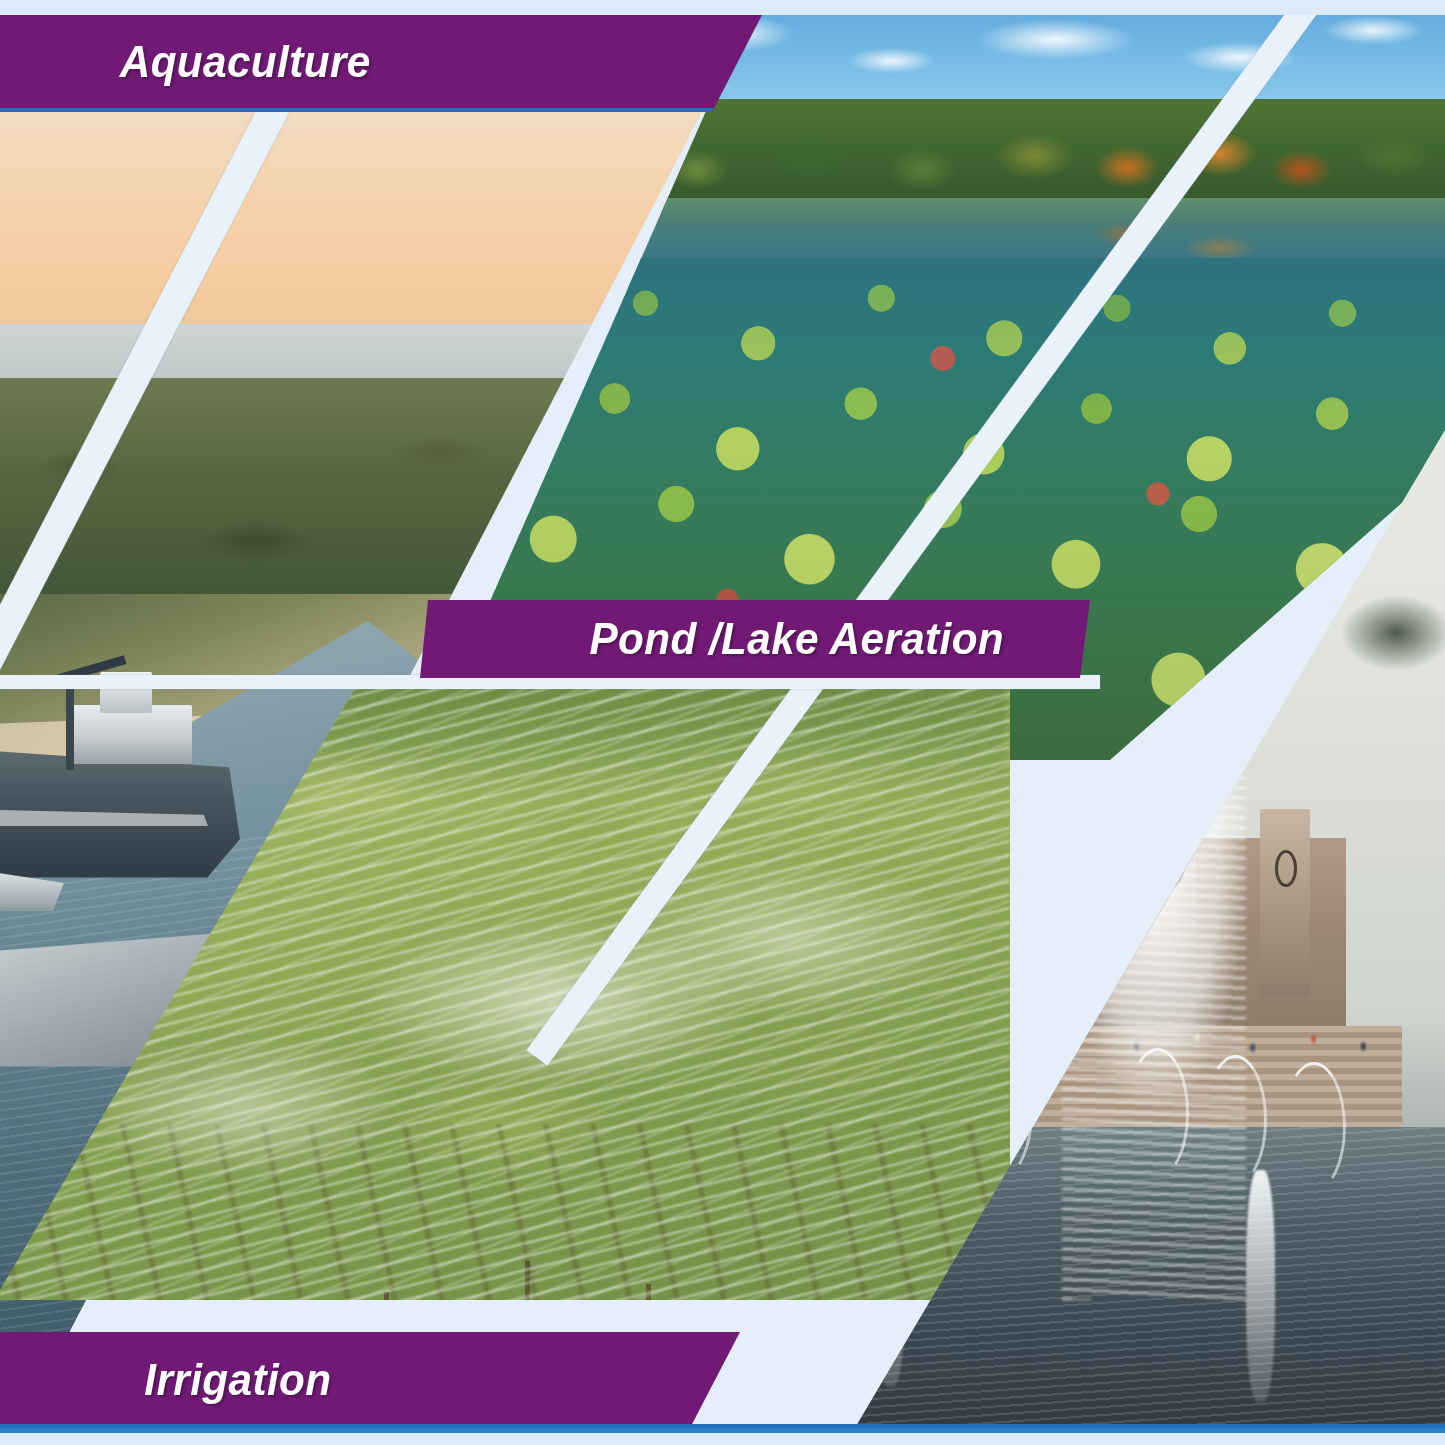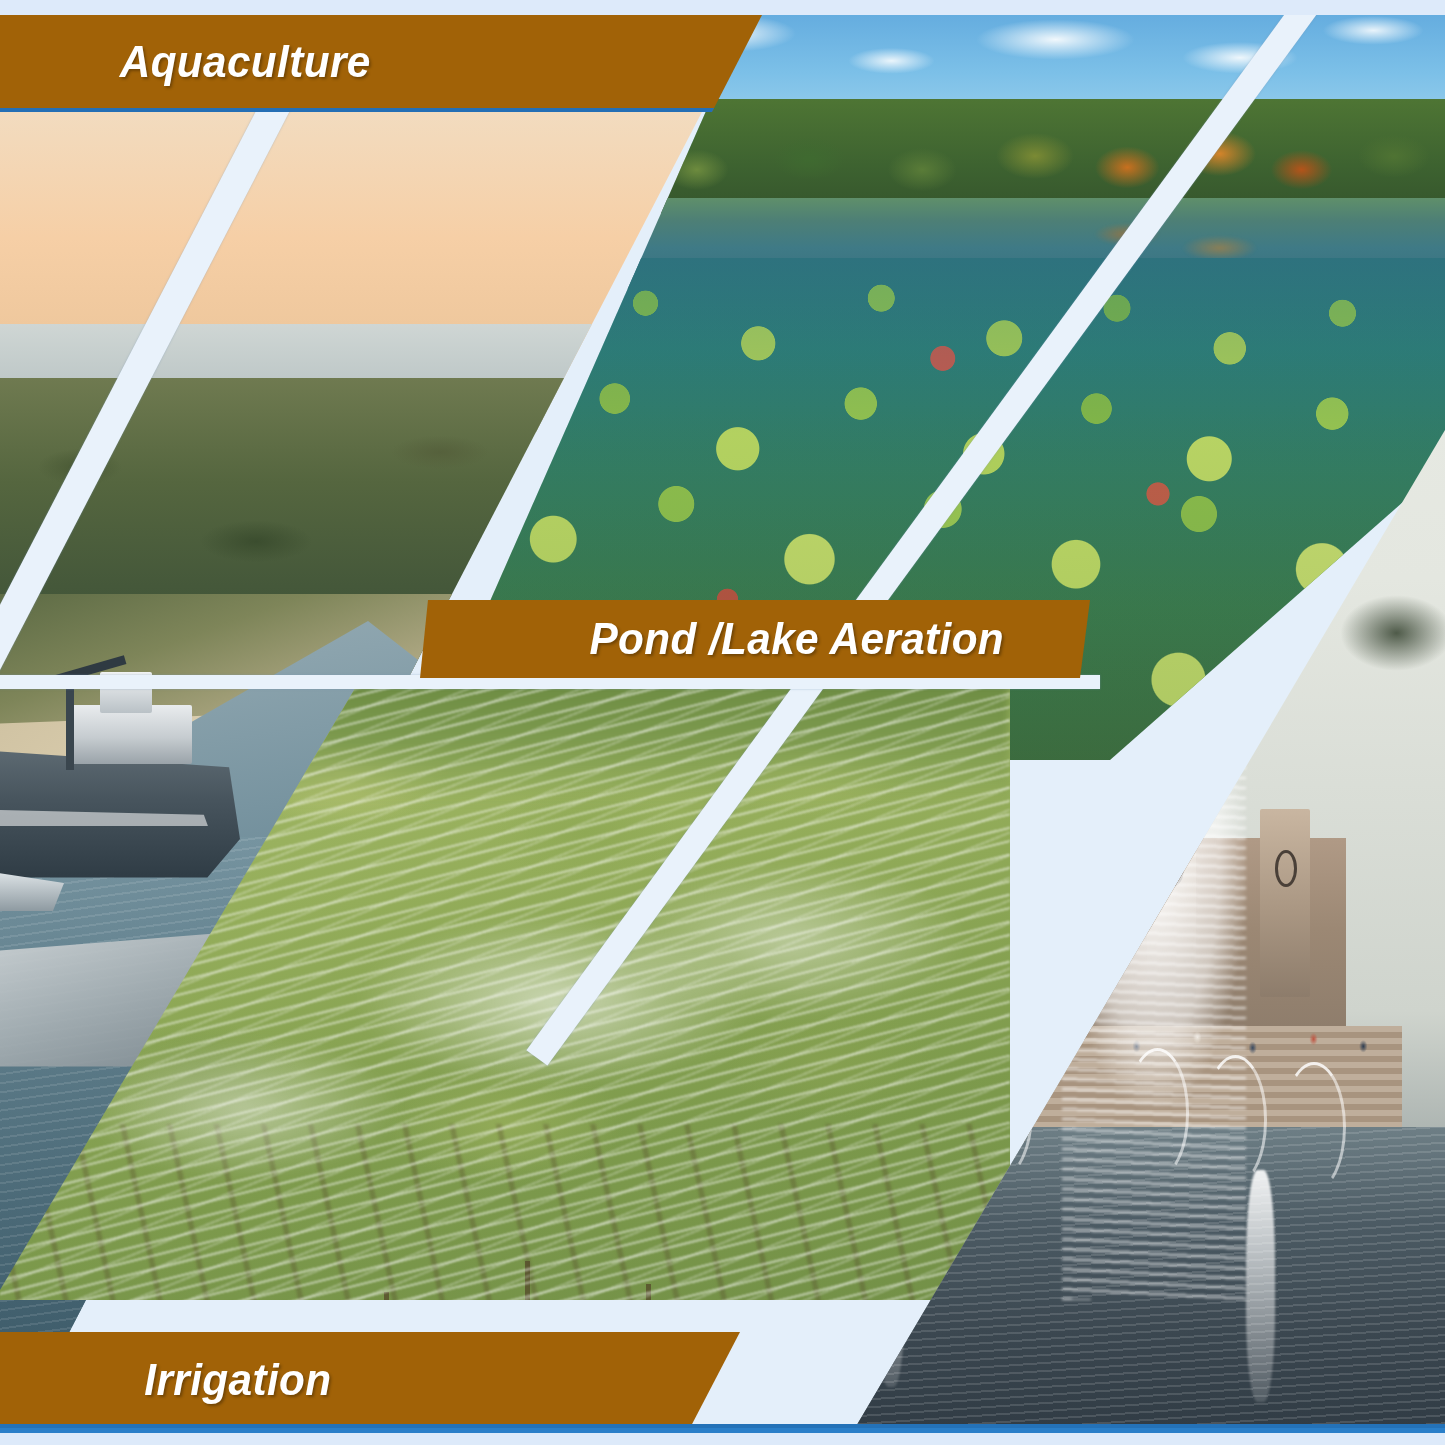--- a/index.html
+++ b/index.html
@@ -344,21 +344,21 @@
   #sep-right{
     left:1020px;top:-460px;width:26px;height:1680px;
     transform:rotate(36.2deg);transform-origin:center;
   }
   #sep-mid{
     left:-60px;top:675px;width:1160px;height:14px;
   }
 
   
   .banner{
-    position:absolute;background:#a16207;
+    position:absolute;background:#701a75;
     display:flex;align-items:center;justify-content:center;
   }
   .banner span{
     color:#ffffff;
     font-weight:bold;
     font-style:italic;
     letter-spacing:.4px;
     text-shadow:2px 2px 3px rgba(0,0,0,.30);
     white-space:nowrap;
     transform:scaleX(.94);

